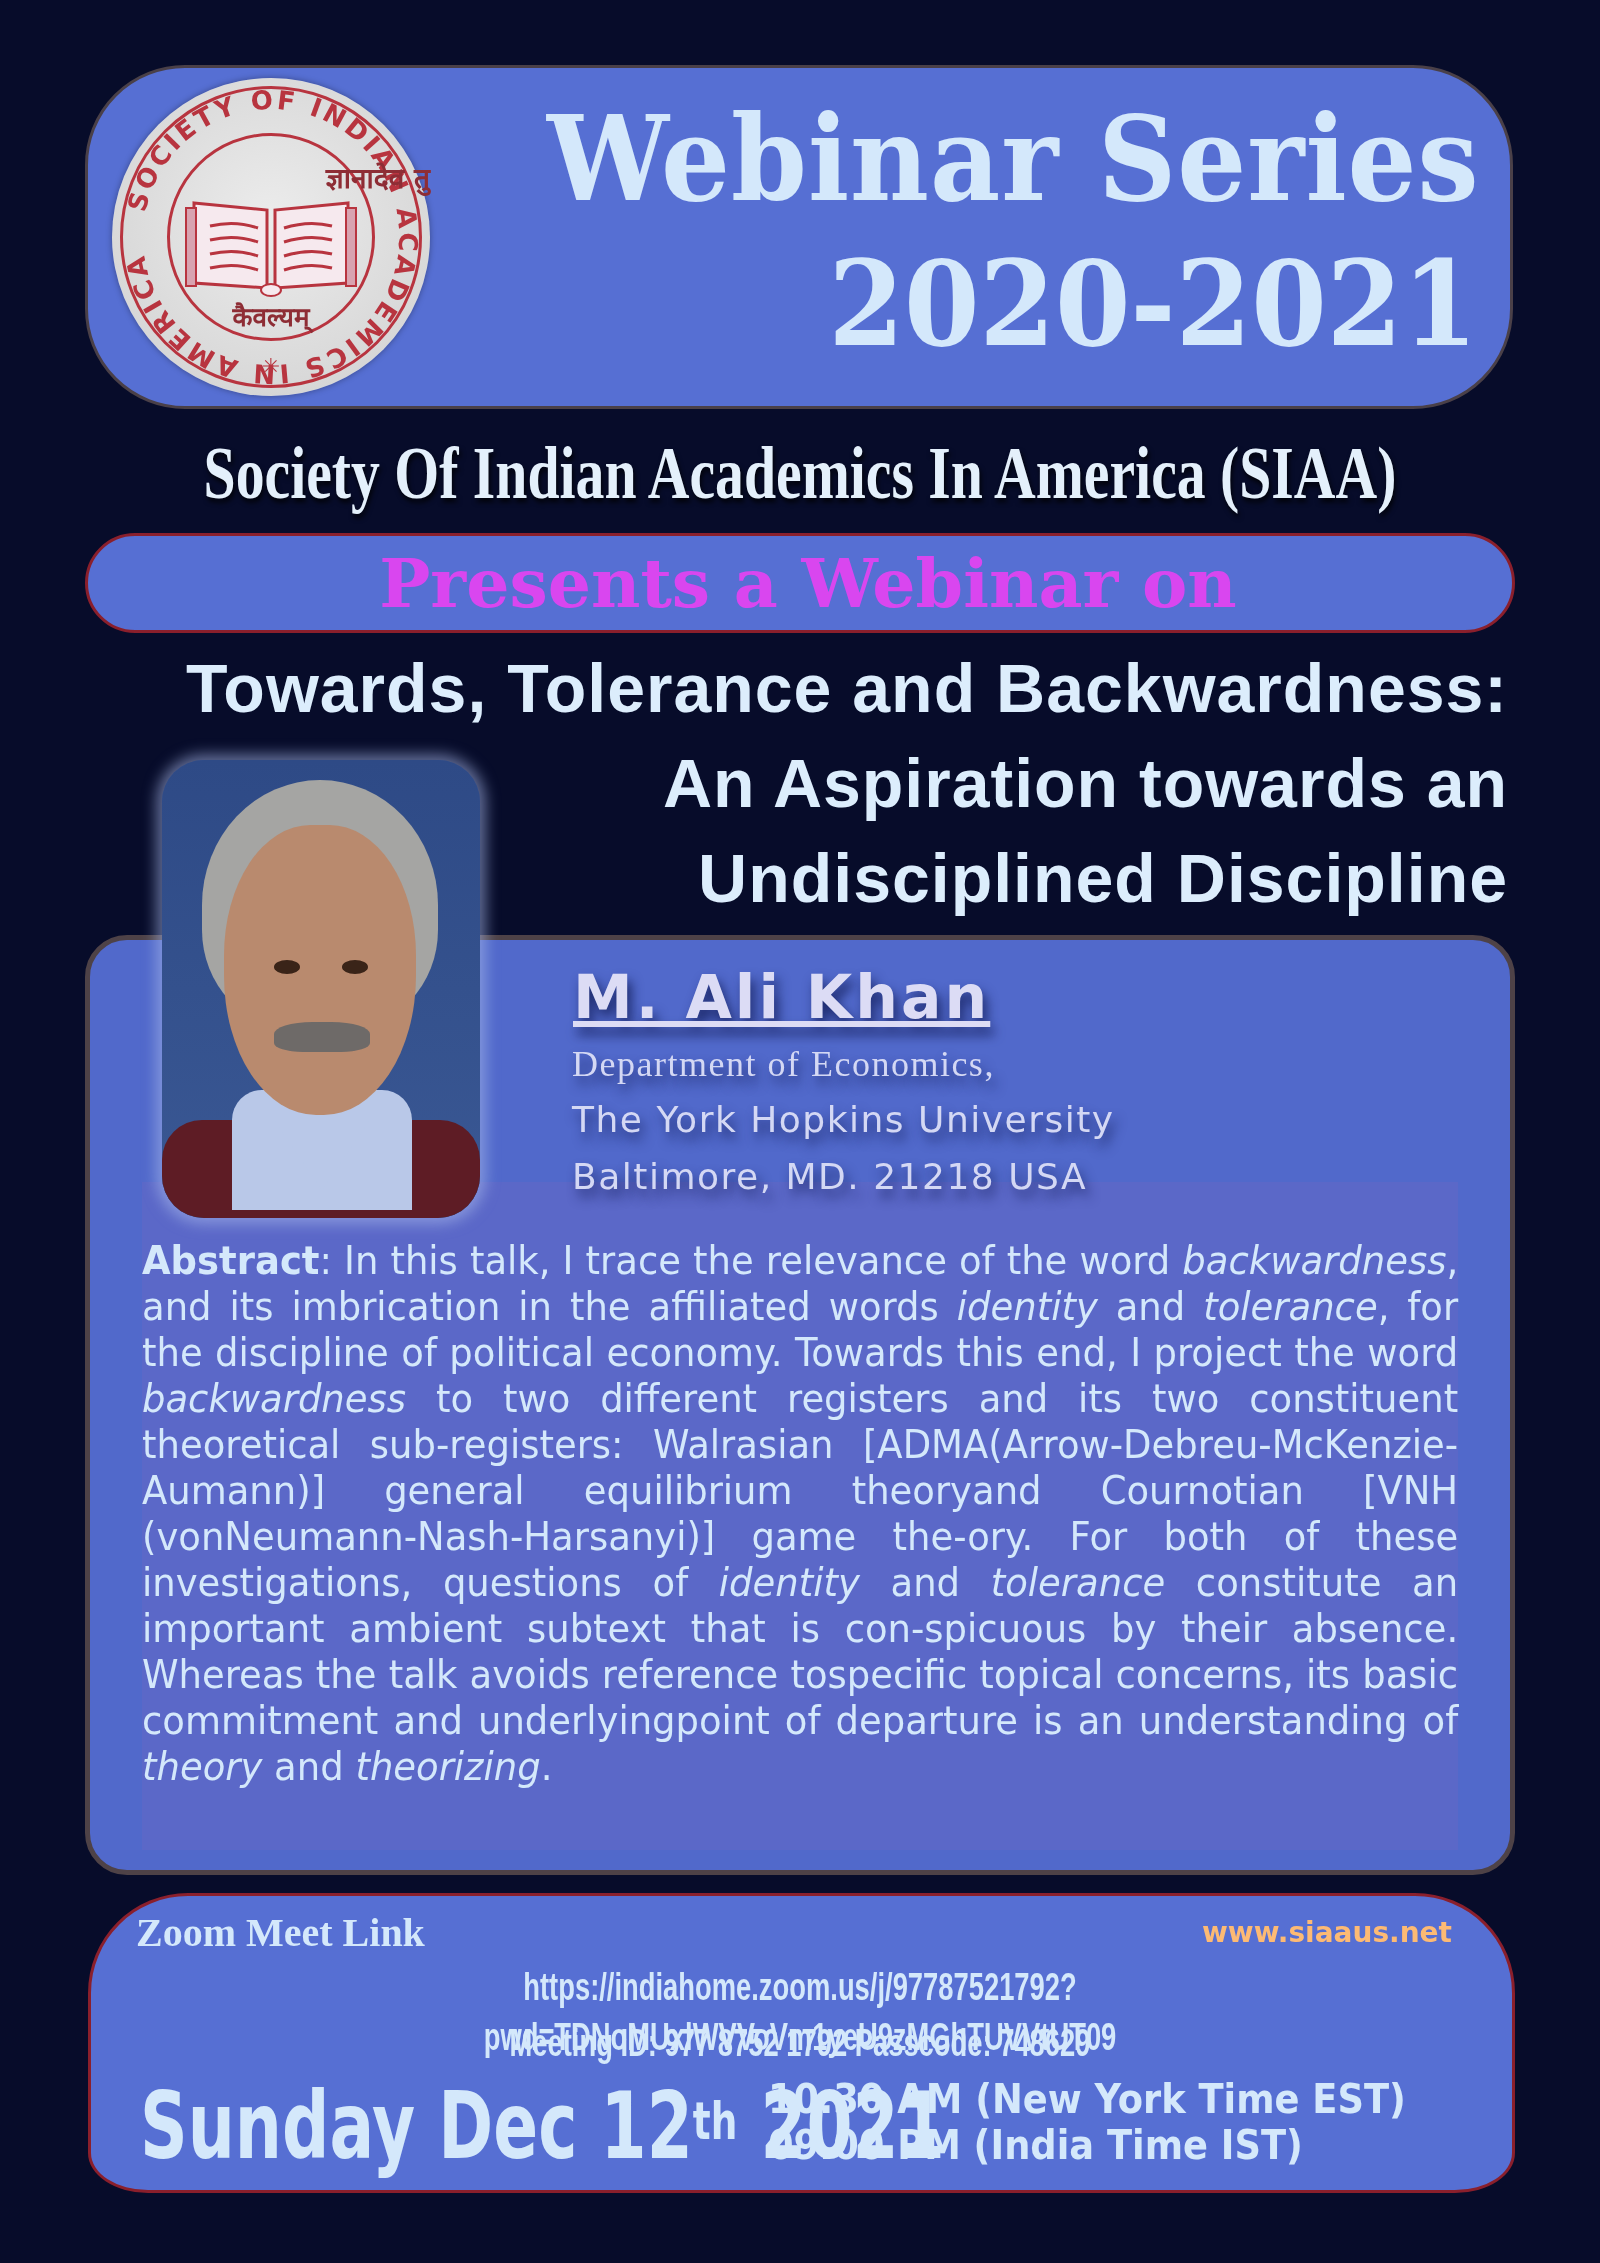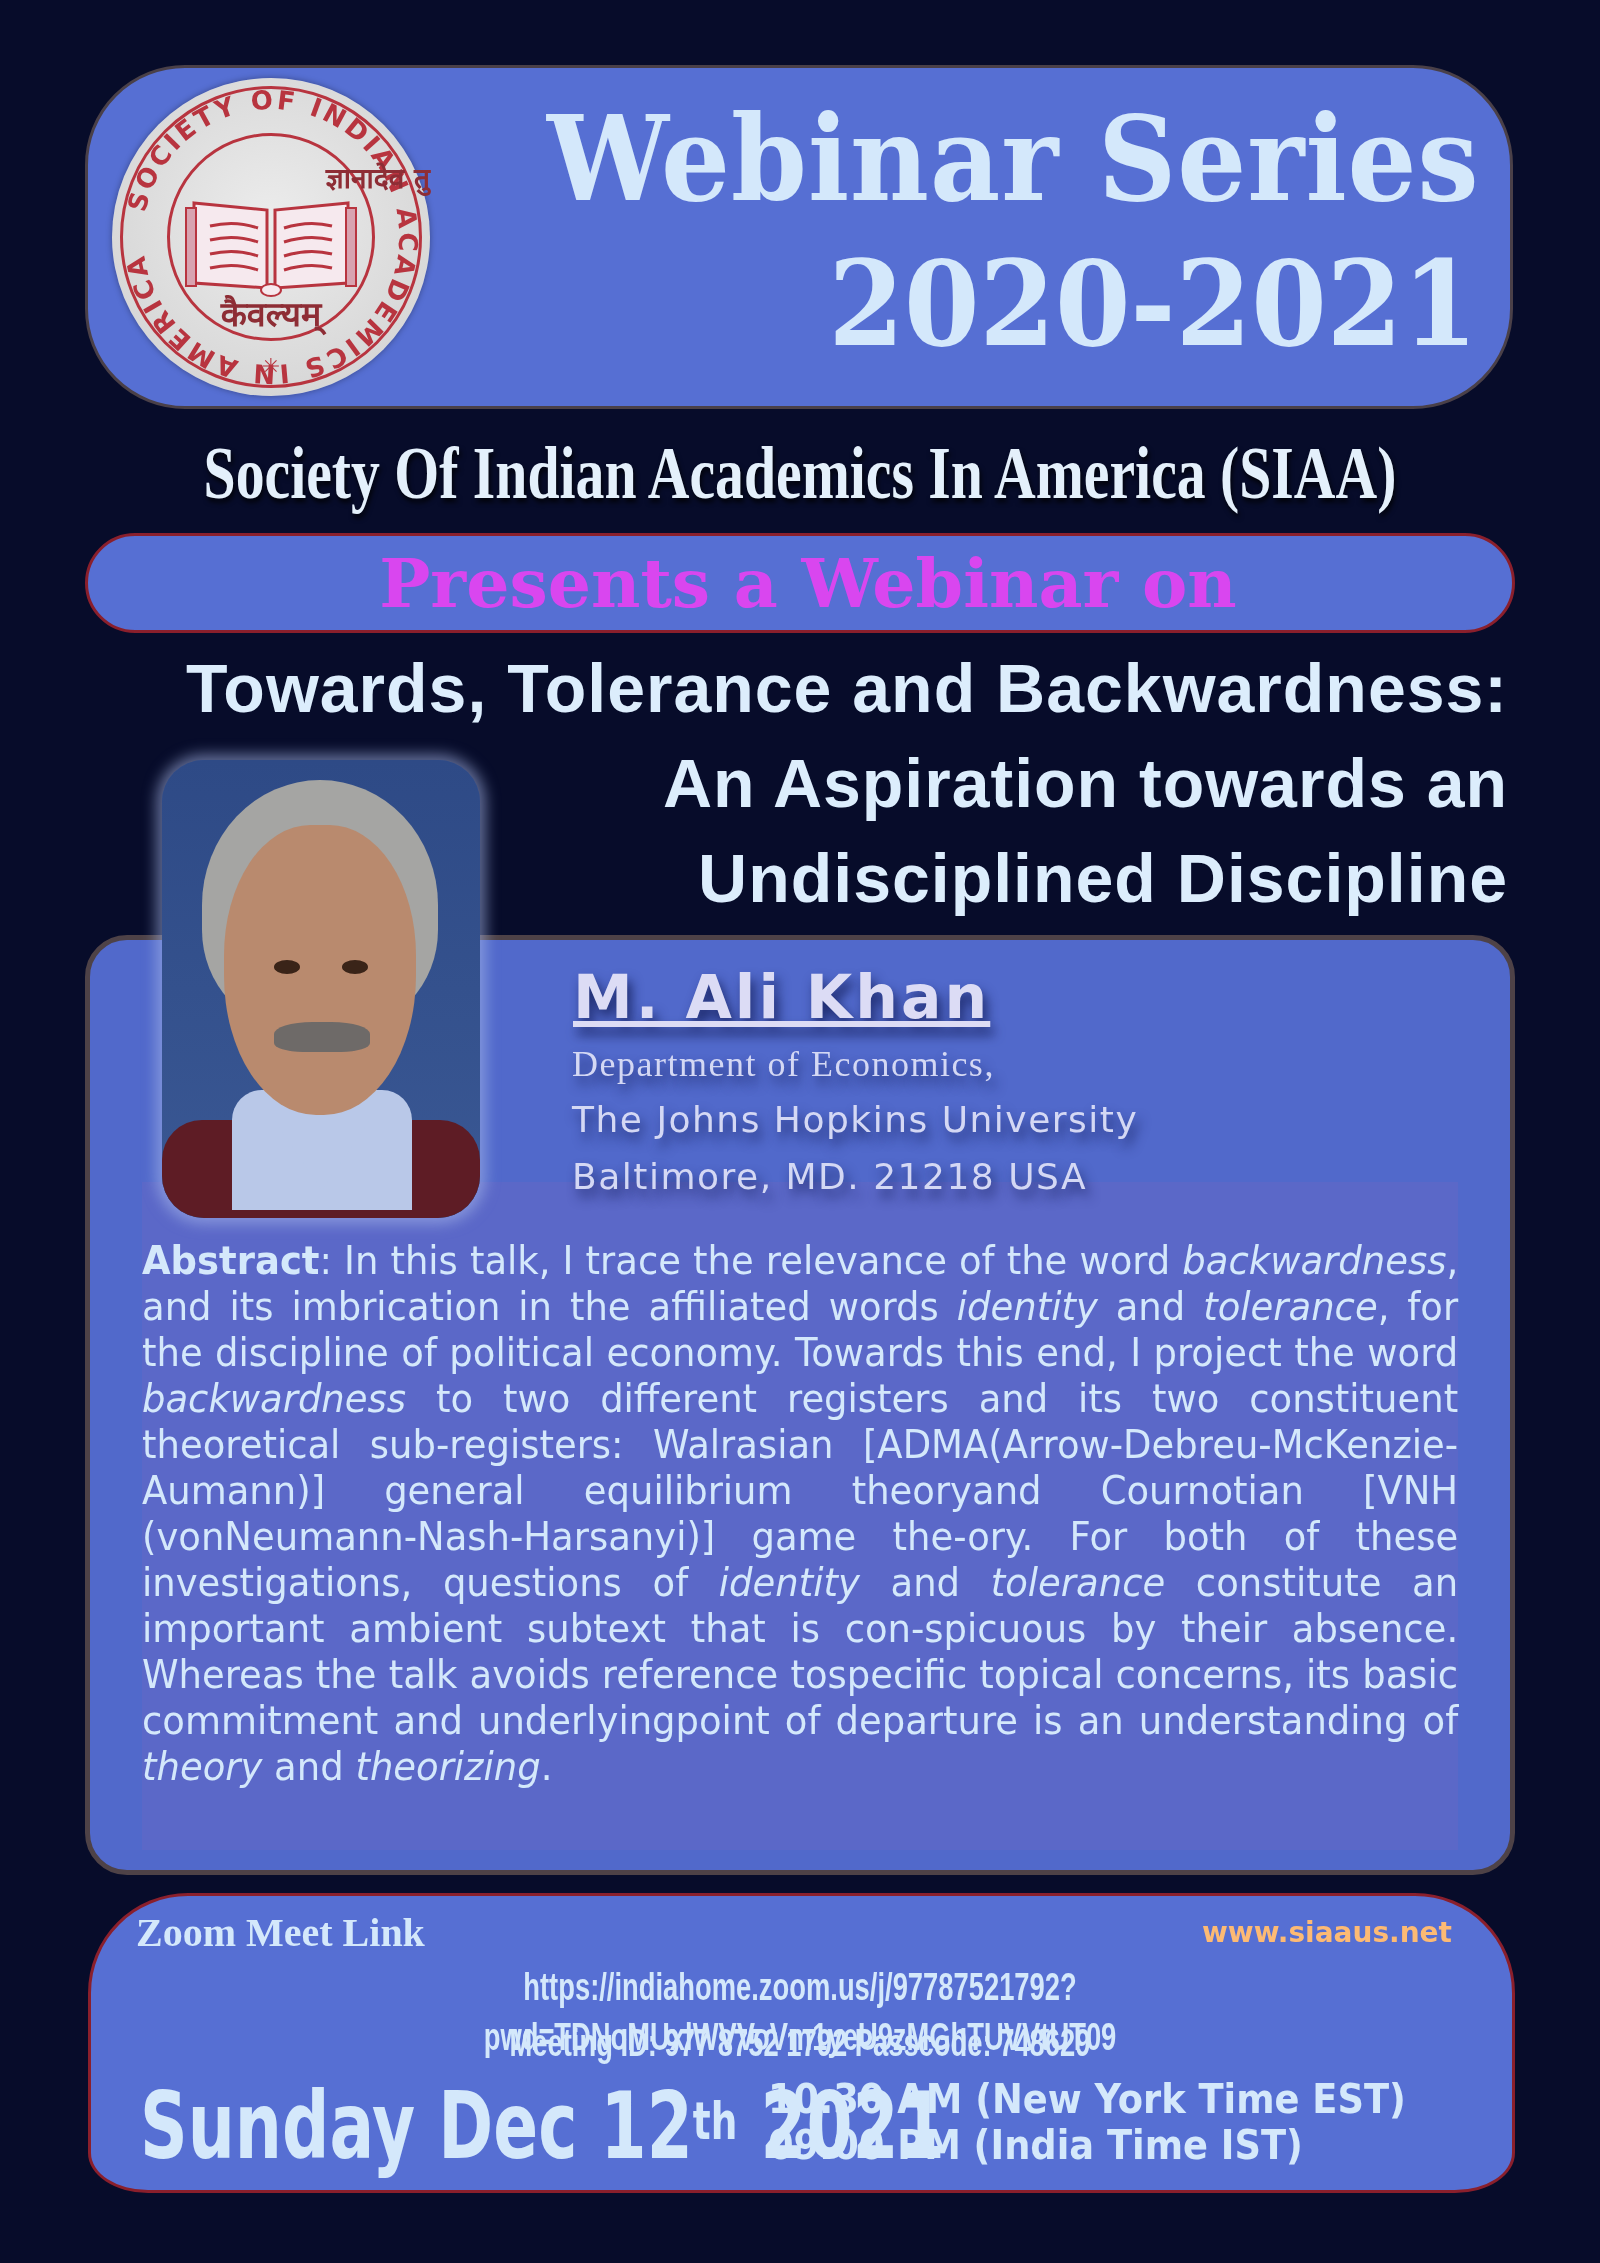--- a/index.html
+++ b/index.html
@@ -11,22 +11,22 @@
   #header-card { left:85px; top:65px; width:1428px; height:344px; background:#566fd3;
                  border:3px solid #4a4048; border-radius:100px 100px 100px 100px; box-sizing:border-box; }
   #logo { left:112px; top:78px; width:318px; height:318px; border-radius:50%;
           background:radial-gradient(circle at 50% 45%, #ececec 0%, #d8d8d8 70%, #c8c8c8 100%);
           box-shadow: 0 0 6px rgba(0,0,0,0.35); }
   #logo .ring1 { position:absolute; left:8px; top:8px; right:8px; bottom:8px; border-radius:50%; border:3px solid #b8343f; }
   #logo .ring2 { position:absolute; left:55px; top:55px; right:55px; bottom:55px; border-radius:50%; border:3px solid #b8343f; }
   #logo svg { position:absolute; left:0; top:0; }
   #logo .motto-top { position:absolute; left:0; width:100%; top:80px; text-align:right;
                      font-family:"DejaVu Serif", serif; font-size:28px; color:#8e2d35; font-weight:bold; }
-  #logo .motto-bot { position:absolute; left:0; width:100%; top:212px; text-align:center;
-                     font-family:"DejaVu Serif", serif; font-size:34px; color:#8e2d35; font-weight:bold; }
+  #logo .motto-bot { position:absolute; left:0; width:100%; top:220px; text-align:center;
+                     font-family:"DejaVu Serif", serif; font-size:26px; color:#8e2d35; font-weight:bold; }
 
   #series-title { right:120px; top:95px; text-align:right; font-family:"DejaVu Serif", serif; font-weight:bold;
                   font-size:118px; line-height:128px; color:#d4e8fb; letter-spacing:1px; transform:scaleX(0.92); transform-origin:right; }
   #series-years { right:122px; top:240px; text-align:right; font-family:"DejaVu Serif", serif; font-weight:bold;
                   font-size:118px; line-height:128px; color:#d4e8fb; transform:scaleX(0.92); transform-origin:right; }
 
   #org-name { left:0; width:1600px; top:428px; text-align:center; font-family:"Liberation Serif", serif; font-weight:bold;
               font-size:74px; line-height:90px; color:#e4f0fb; text-shadow:2px 4px 6px rgba(0,0,0,0.8);
               transform:scaleX(0.78); transform-origin:center; }
 
@@ -137,21 +137,21 @@
   <div class="collar"></div>
   <div class="vneck"></div>
   <div class="face"></div>
   <div class="eye" style="left:112px;"></div>
   <div class="eye" style="left:180px;"></div>
   <div class="mustache"></div>
 </div>
 
 <div id="speaker-name" class="abs">M. Ali Khan</div>
 <div class="abs affil" style="top:1042px;font-family:Liberation Serif, serif;">Department of Economics,</div>
-<div class="abs affil" style="top:1098px;">The Johns Hopkins University</div>
+<div class="abs affil" style="top:1098px;">The York Hopkins University</div>
 <div class="abs affil" style="top:1155px;">Baltimore, MD. 21218 USA</div>
 
 <div id="abstract" class="abs">
   <b>Abstract</b><span>:  In this talk, I trace the relevance of the word </span><i>backwardness</i><span>, and its imbrication in the affiliated words </span><i>identity</i><span> and </span><i>tolerance</i><span>, for the discipline of political economy. Towards this end, I project the word </span><i>backwardness</i><span> to two different registers and its two constituent theoretical sub-registers: Walrasian [ADMA(Arrow-Debreu-McKenzie-Aumann)] general equilibrium theoryand Cournotian [VNH (vonNeumann-Nash-Harsanyi)] game the-ory. For both of these investigations, questions of </span><i>identity</i><span> and </span><i>tolerance</i><span> constitute an important ambient subtext that is con-spicuous by their absence. Whereas the talk avoids reference tospecific topical concerns, its basic commitment and underlyingpoint of departure is an understanding of </span><i>theory</i><span> and </span><i>theorizing</i><span>.</span>
 </div>
 
 <div id="meet-card" class="abs"></div>
 <div id="zoom-label" class="abs">Zoom Meet Link</div>
 <div id="site-link" class="abs">www.siaaus.net</div>
 <div id="zoom-url" class="abs">https://indiahome.zoom.us/j/97787521792?pwd=TDNoMUxlWVVoVm1yeU9zMGhTUVVtUT09</div>

